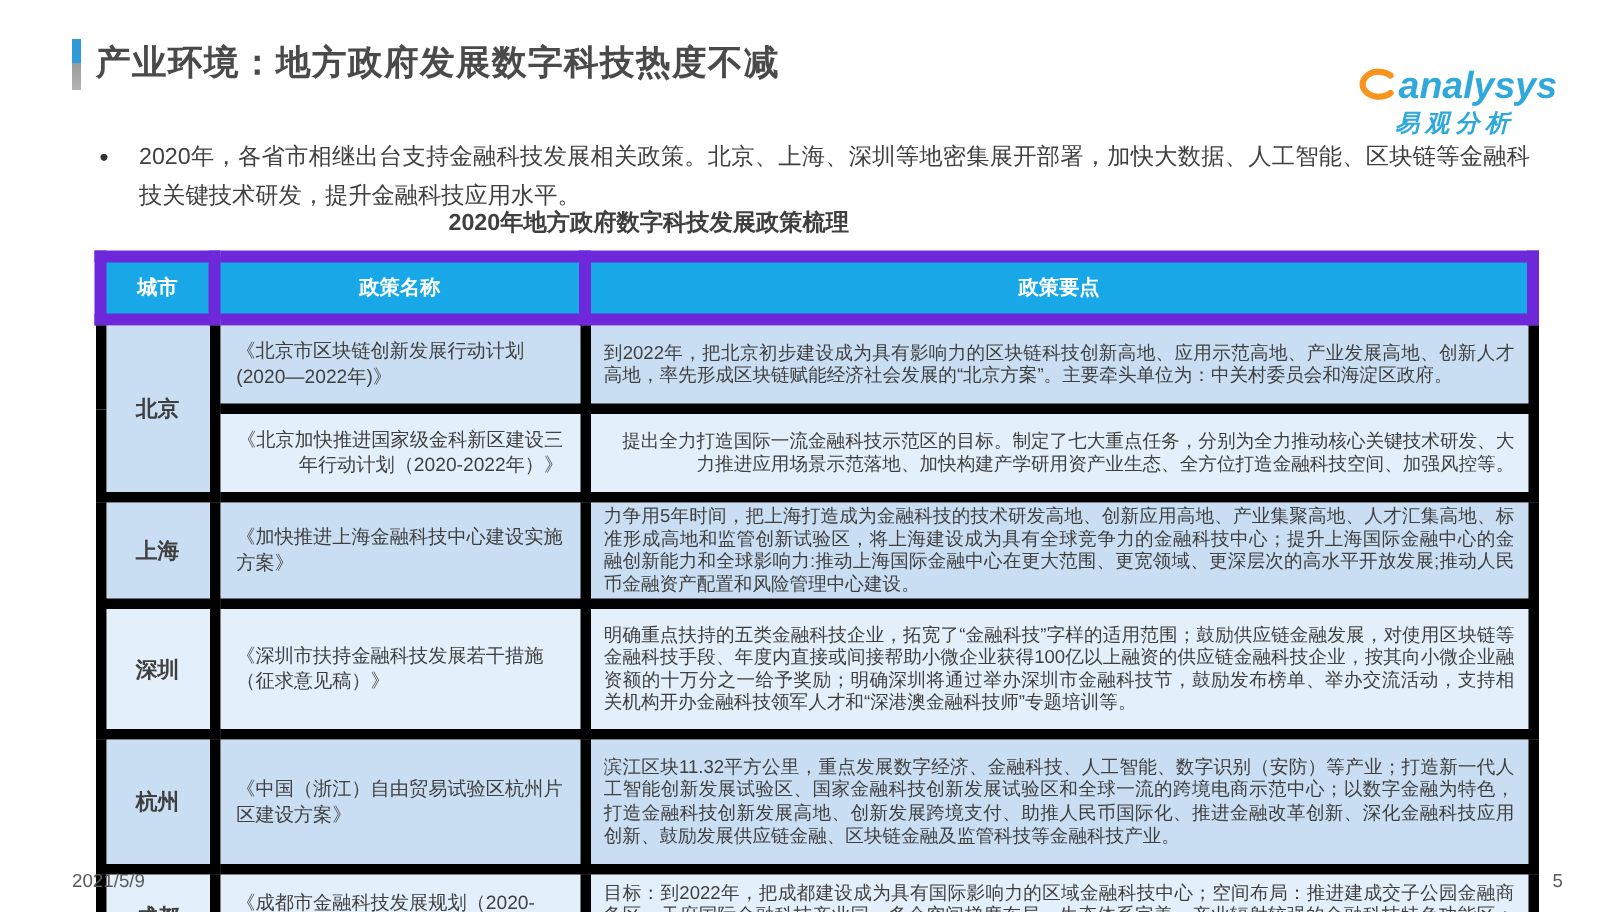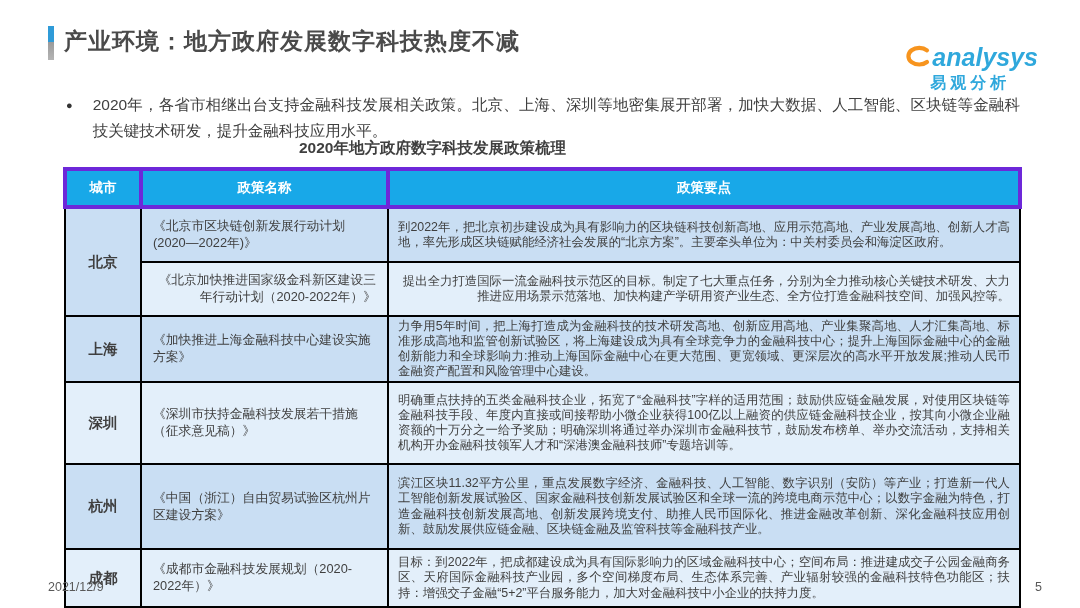--- a/index.html
+++ b/index.html
@@ -13,40 +13,40 @@
   .slide-header{position:absolute;top:26px;left:48px;display:flex;align-items:flex-start;}
   .accent-bar{
     width:6px;height:34px;margin-right:10px;
     background:linear-gradient(to bottom,var(--accent-blue,#2f9bd8) 0%,var(--accent-blue,#2f9bd8) 48%,#9b9b9b 48%,#b4b4b4 100%);
   }
   .slide-title{font-size:23px;font-weight:700;color:#4a4a4a;letter-spacing:1px;}
   
   .logo{position:absolute;top:16px;right:42px;text-align:center;line-height:1;margin-top:28px;}
   .logo-row{display:flex;align-items:flex-end;justify-content:flex-end;}
   .logo-word{font-size:25px;font-weight:700;font-style:italic;color:var(--logo-blue,#2fa8dc);letter-spacing:0;}
-  .logo-cn{margin-top:5px;font-size:16px;font-weight:700;color:var(--logo-blue,#2fa8dc);letter-spacing:4px;}
+  .logo-cn{margin-top:5px;font-size:16px;font-weight:700;color:var(--logo-blue,#2fa8dc);letter-spacing:4px;font-style:italic;}
   
   .bullet-row{position:absolute;top:92px;left:66px;width:954px;display:flex;}
   .bullet-dot{font-size:11px;line-height:26px;margin-right:20px;color:#333;}
   .bullet-text{font-size:15.5px;line-height:26px;color:#404040;text-align:justify;}
   
   .table-title{position:absolute;top:138px;left:0;width:865px;text-align:center;
     font-size:15.5px;font-weight:700;color:#3f3f3f;}
   
   .policy-table{position:absolute;top:167px;left:63px;width:955px;
     border-collapse:collapse;table-layout:fixed;}
   .policy-table col.c-city{width:76px;}
   .policy-table col.c-name{width:247px;}
   .policy-table col.c-points{width:632px;}
   .policy-table th{
     background:var(--header-bg,#18a8e8);color:#ffffff;font-size:13.5px;font-weight:700;
-    height:34px;border:4px solid #6d28d9;text-align:center;padding:0 4px;
+    height:34px;border:8px solid #6d28d9;text-align:center;padding:0 4px;
   }
   .policy-table td{
-    border:2px solid #000000;vertical-align:middle;overflow:hidden;
+    border:7px solid #000000;vertical-align:middle;overflow:hidden;
   }
   .bg-dark{background:var(--row-dark,#c9def3);}
   .bg-light{background:var(--row-light,#e3effa);}
   td.city-cell{font-size:14.5px;font-weight:700;color:#3f3f3f;text-align:center;}
   td.name-cell{font-size:12.8px;color:#3f3f3f;padding:3px 11px;line-height:1.3;}
   td.points-cell{font-size:12.4px;color:#3f3f3f;padding:0 9px;line-height:1.22;text-align:justify;}
   tr.r0 td{height:46px;}
   tr.r1 td{height:46px;text-align:right;}
   tr.r2 td{height:58px;margin-top:44px;}
   tr.r3 td{height:74px;}
@@ -134,16 +134,16 @@
       </tr>
       <tr class="r5">
         <td class="city-cell bg-light" rowspan="1">成都</td>
         <td class="name-cell bg-light">《成都市金融科技发展规划（2020-2022年）》</td>
         <td class="points-cell bg-light">目标：到2022年，把成都建设成为具有国际影响力的区域金融科技中心；空间布局：推进建成交子公园金融商务区、天府国际金融科技产业园，多个空间梯度布局、生态体系完善、产业辐射较强的金融科技特色功能区；扶持：增强交子金融“5+2”平台服务能力，加大对金融科技中小企业的扶持力度。</td>
       </tr>
     </tbody>
 </table>
 
 <div class="slide-footer">
-  <span class="footer-date">2021/12/9</span>
+  <span class="footer-date">2021/5/9</span>
   <span class="footer-slogan">数据驱动精益成长</span>
   <span class="footer-page">5</span>
 </div>
 
 </body></html>

